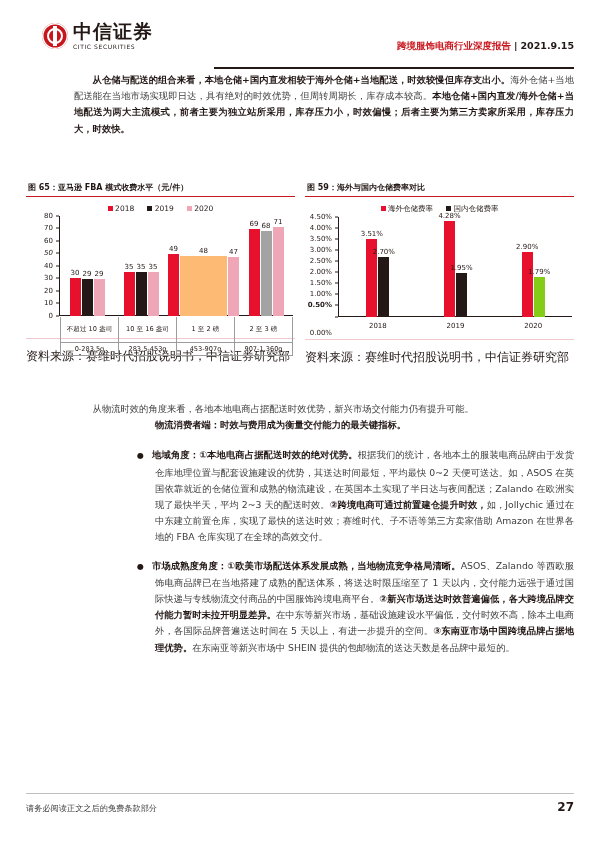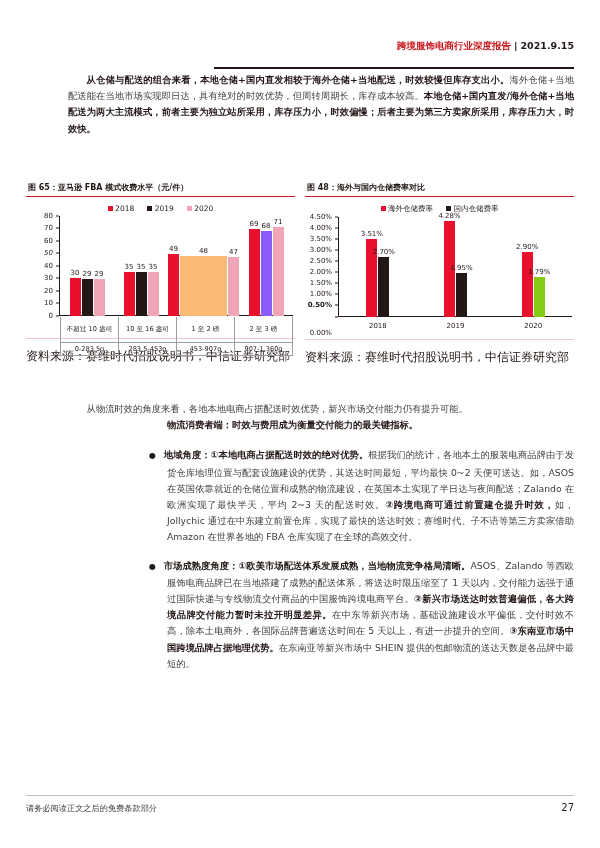--- a/index.html
+++ b/index.html
@@ -23,21 +23,21 @@
   .logo-en{font-size:6px;color:#231815;letter-spacing:.6px;margin-top:3px;}
   .hdr-right{position:absolute;right:26px;top:18px;font-size:9.5px;font-weight:bold;white-space:nowrap;}
   .hdr-right .t{color:#c8161d;}
   .hdr-right .sep{color:#231815;margin:0 3px;}
   .hdr-right .d{color:#231815;}
   .hdr-rule{position:absolute;left:214px;right:26px;top:45px;height:2px;background:#231815;}
 
   
   .content{position:absolute;left:0;top:72px;width:600px;}
   p.para{
-    margin:0 0 0 12px;padding:0 26px 0 56px;
+    margin:0 0 0 0;padding:0 26px 0 74px;
     font-size:9.3px;line-height:16.2px;text-align:justify;
     text-justify:inter-ideograph;color:#231815;
   }
   p.para.ind{text-indent:18.6px;}
   .b{font-weight:bold;}
   .n{font-weight:normal;color:#3d3d3d;}
 
   
   .charts{position:absolute;left:26px;top:182px;width:548px;display:flex;gap:10px;}
   .chartbox{width:269px;}
@@ -70,28 +70,35 @@
   .cat-col:last-child{border-right:none;}
   .cat-cell{font-size:6.6px;line-height:8.4px;text-align:center;color:#231815;padding:2px 1px;}
   .cat-cell.top{min-height:21px;border-bottom:1px solid #9c9c9c;display:flex;align-items:center;
                 justify-content:center;}
   .src{font-size:12px;color:#231815;border-top:1px solid #f0c9cf;padding-top:9px;margin-top:4px;}
 
   
   .footer{position:absolute;left:26px;right:26px;bottom:34px;border-top:1px solid #bfbfbf;
           padding-top:6px;display:flex;justify-content:space-between;align-items:baseline;}
   .foot-l{font-size:8.2px;color:#3d3d3d;}
-  .foot-r{font-size:10px;font-weight:normal;color:#231815;text-align:center;}
+  .foot-r{font-size:12px;font-weight:bold;color:#231815;text-align:center;}
 </style>
 </head>
 <body>
 
 <div class="page">
 
   <div class="header">
+    <div class="logo-wrap">
+      <div class="logo-mark"></div>
+      <div class="logo-txt">
+        <div class="logo-cn">中信证券</div>
+        <div class="logo-en">CITIC SECURITIES</div>
+      </div>
+    </div>
     <div class="hdr-right">
       <span class="t">跨境服饰电商行业深度报告</span><span class="sep">|</span><span class="d">2021.9.15</span>
     </div>
     <div class="hdr-rule"></div>
   </div>
 
   <div class="content">
     <p class="para ind"><span class="b">从仓储与配送的组合来看，本地仓储+国内直发相较于海外仓储+当地配送，时效较慢但库存支出小。</span><span class="n">海外仓储+当地配送能在当地市场实现即日达，具有绝对的时效优势，但周转周期长，库存成本较高。</span><span class="b">本地仓储+国内直发/海外仓储+当地配送为两大主流模式，前者主要为独立站所采用，库存压力小，时效偏慢；后者主要为第三方卖家所采用，库存压力大，时效快。</span></p>
   </div>
 
@@ -167,21 +174,21 @@
                 <span class="lbl">48</span>
               </div>
               <div class="bar" style="background: rgb(239, 166, 182); height: 58.75%;">
                 <span class="lbl">47</span>
               </div>
             </div>
             <div class="grp">
               <div class="bar" style="background: rgb(232, 17, 45); height: 86.25%;">
                 <span class="lbl">69</span>
               </div>
-              <div class="bar" style="background: #8b5cf6; height: 85%;">
+              <div class="bar" style="background: #a3a3a3; height: 85%;">
                 <span class="lbl">68</span>
               </div>
               <div class="bar" style="background: rgb(239, 166, 182); height: 88.75%;">
                 <span class="lbl">71</span>
               </div>
             </div>
           </div>
         <div class="cat-table" id="cats65">
             <div class="cat-col">
               <div class="cat-cell top">不超过 10 盎司</div>
@@ -198,21 +205,21 @@
             <div class="cat-col">
               <div class="cat-cell top">2 至 3 磅</div>
               <div class="cat-cell">907-1,360g</div>
             </div>
           </div>
       </div>
       <div class="src">资料来源：赛维时代招股说明书，中信证券研究部</div>
     </div>
 
     <div class="chartbox">
-      <div class="cap">图 48：海外与国内仓储费率对比</div>
+      <div class="cap">图 59：海外与国内仓储费率对比</div>
       <div class="legend">
         <span class="item">
             <i class="sw" style="background:#E8112D"></i>
             <em style="font-style:normal">海外仓储费率</em>
           </span>
         <span class="item">
             <i class="sw" style="background:#231815"></i>
             <em style="font-style:normal">国内仓储费率</em>
           </span>
       </div>

